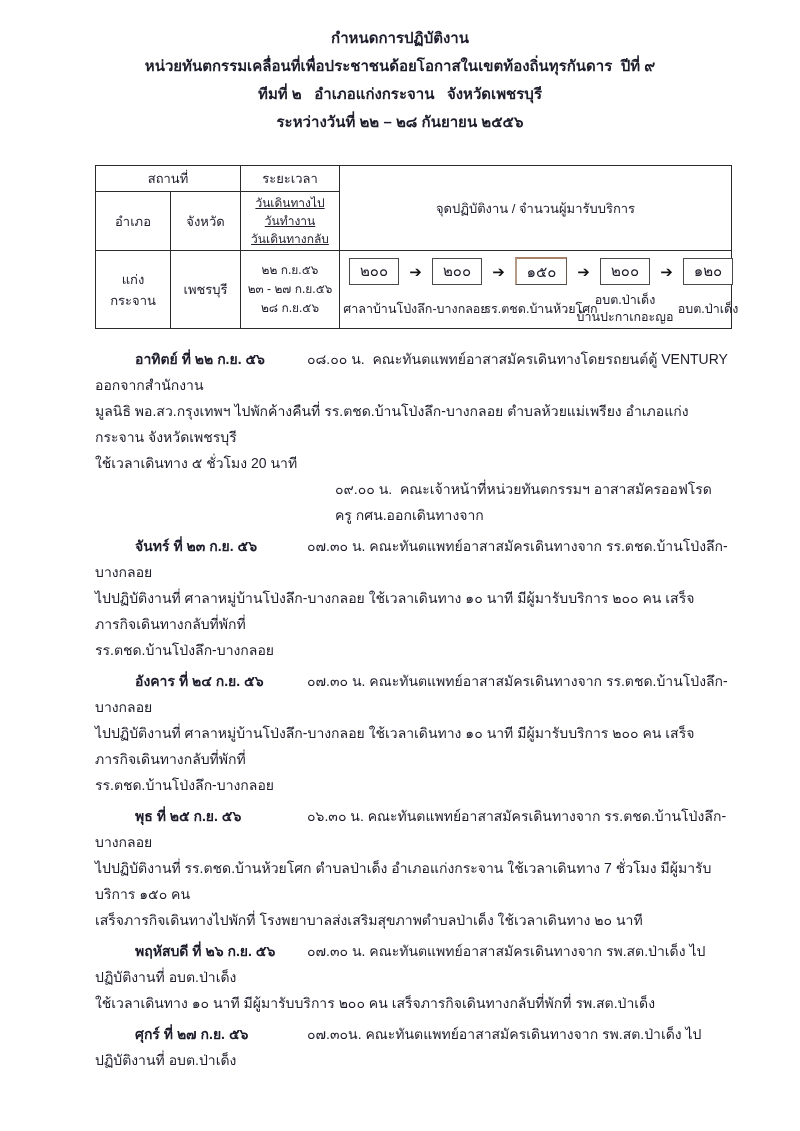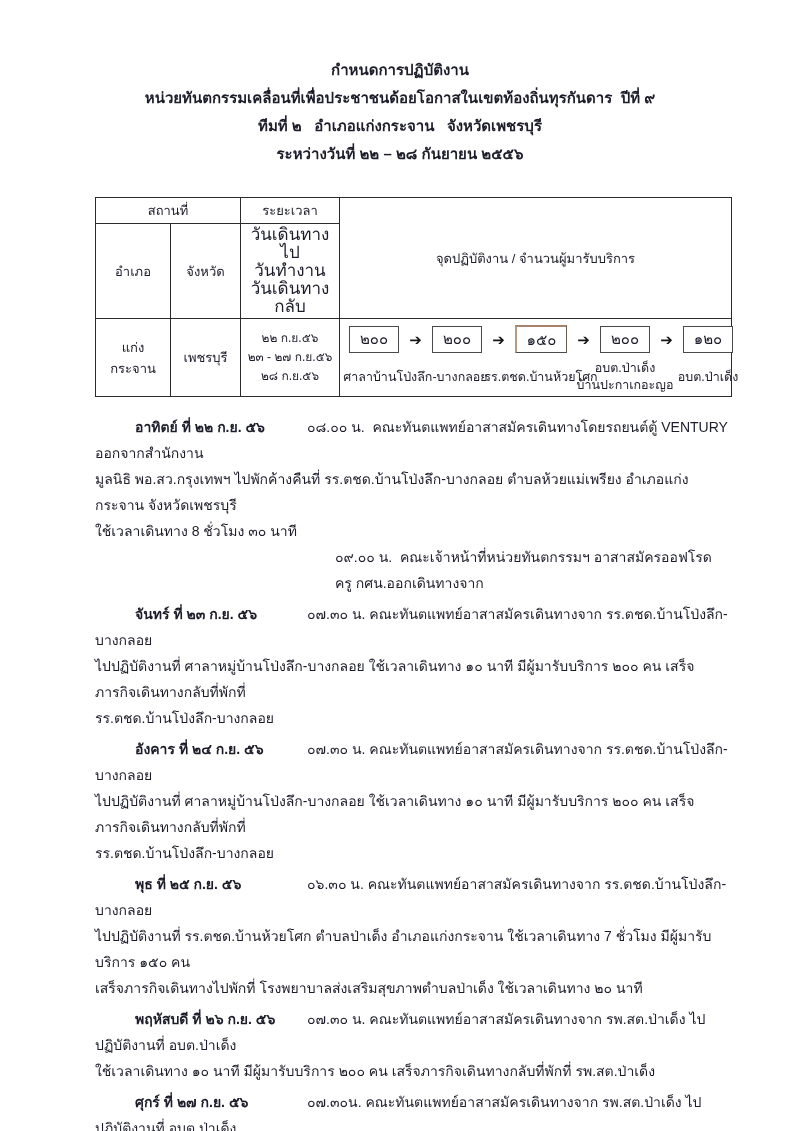--- a/index.html
+++ b/index.html
@@ -1,34 +1,34 @@
 <!DOCTYPE html>
 <html lang="th"><head>
 <meta charset="utf-8">
 <style>
   html,body{margin:0;padding:0;background:#ffffff;}
   .page{
     width:800px;height:1131px;background:#ffffff;color:#1c1c2a;
     font-family:"Liberation Sans",sans-serif;position:relative;overflow:hidden;
   }
   
-  .title{padding-top:56px;text-align:center;font-weight:bold;font-size:15px;line-height:28px;}
+  .title{padding-top:24px;text-align:center;font-weight:bold;font-size:15px;line-height:28px;}
   .title div{white-space:pre-wrap;}
   
   .content{margin:0 68px 0 95px;}
   
   table.sched-table{border-collapse:collapse;width:636px;margin-top:29px;table-layout:fixed;}
   table.sched-table th, table.sched-table td{
     border:1.5px solid #2b2b2b;font-weight:normal;padding:2px 3px;vertical-align:middle;
     font-size:13px;text-align:center;color:#1c1c2a;
   }
   col.c-district{width:75px;} col.c-province{width:70px;} col.c-duration{width:99px;} col.c-ops{width:392px;}
   .hdr-top{height:26px;}
   .hdr-sub{height:58px;}
-  .hdr-sub .sub-lines{font-size:17px;line-height:18px;}
+  .hdr-sub .sub-lines{font-size:12px;line-height:18px;text-decoration:underline;}
   .data-row{height:76px;}
   .dates{font-size:12px;line-height:19px;}
   
   .flow{
     display:grid;
     grid-template-columns:50px 33px 50px 33px 52px 33px 50px 33px 50px;
     align-items:center;justify-content:start;
     padding:4px 0 0 6px;row-gap:7px;
   }
   .fbox{
@@ -120,21 +120,21 @@
               </div>
         </td>
       </tr>
     </tbody>
       </table>
 
     <main class="sched" id="schedule">
         <div class="para">
           <div class="line"><span class="day">อาทิตย์ ที่ ๒๒ ก.ย. ๕๖</span><span>๐๘.๐๐ น.  คณะทันตแพทย์อาสาสมัครเดินทางโดยรถยนต์ตู้ VENTURY ออกจากสำนักงาน</span></div>
           <div class="line">มูลนิธิ พอ.สว.กรุงเทพฯ ไปพักค้างคืนที่ รร.ตชด.บ้านโป่งลึก-บางกลอย ตำบลห้วยแม่เพรียง อำเภอแก่งกระจาน จังหวัดเพชรบุรี</div>
-          <div class="line">ใช้เวลาเดินทาง 8 ชั่วโมง ๓๐ นาที</div>
+          <div class="line">ใช้เวลาเดินทาง ๕ ชั่วโมง 20 นาที</div>
           <div class="line ind-time">๐๙.๐๐ น.  คณะเจ้าหน้าที่หน่วยทันตกรรมฯ อาสาสมัครออฟโรด ครู กศน.ออกเดินทางจาก</div>
         </div>
         <div class="para">
           <div class="line"><span class="day">จันทร์ ที่ ๒๓ ก.ย. ๕๖</span><span>๐๗.๓๐ น. คณะทันตแพทย์อาสาสมัครเดินทางจาก รร.ตชด.บ้านโป่งลึก-บางกลอย</span></div>
           <div class="line">ไปปฏิบัติงานที่ ศาลาหมู่บ้านโป่งลึก-บางกลอย ใช้เวลาเดินทาง ๑๐ นาที มีผู้มารับบริการ ๒๐๐ คน เสร็จภารกิจเดินทางกลับที่พักที่</div>
           <div class="line">รร.ตชด.บ้านโป่งลึก-บางกลอย</div>
         </div>
         <div class="para">
           <div class="line"><span class="day">อังคาร ที่ ๒๔ ก.ย. ๕๖</span><span>๐๗.๓๐ น. คณะทันตแพทย์อาสาสมัครเดินทางจาก รร.ตชด.บ้านโป่งลึก-บางกลอย</span></div>
           <div class="line">ไปปฏิบัติงานที่ ศาลาหมู่บ้านโป่งลึก-บางกลอย ใช้เวลาเดินทาง ๑๐ นาที มีผู้มารับบริการ ๒๐๐ คน เสร็จภารกิจเดินทางกลับที่พักที่</div>

